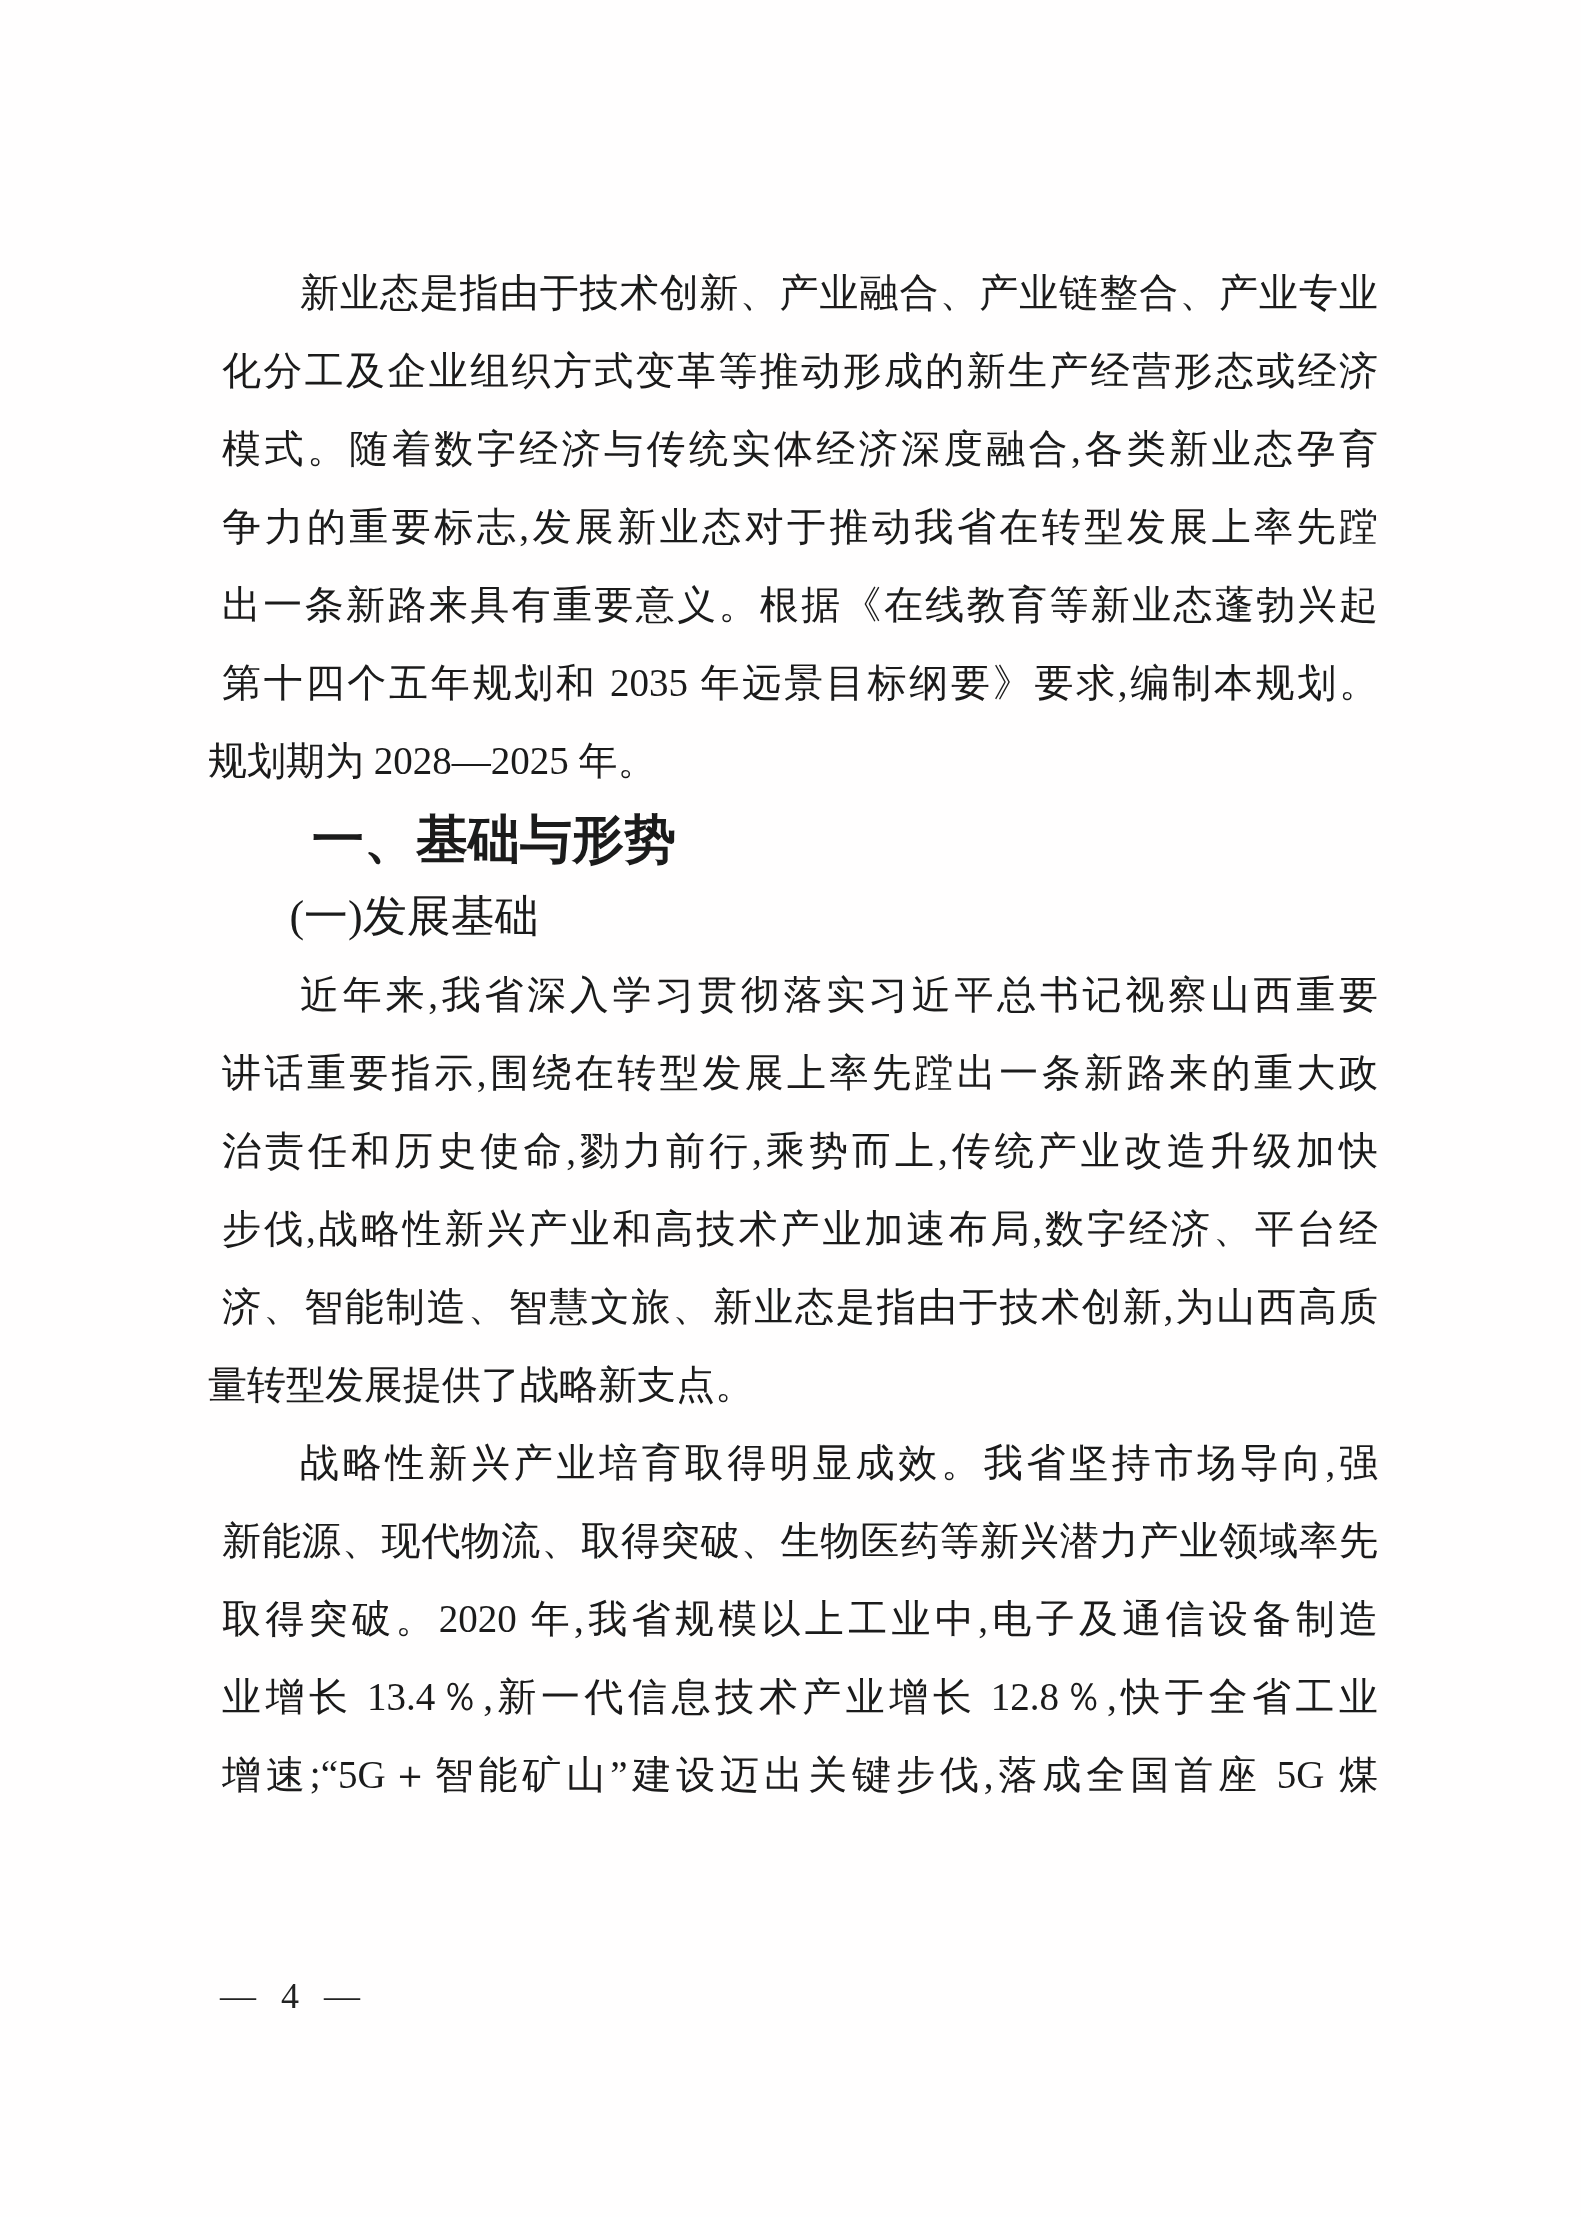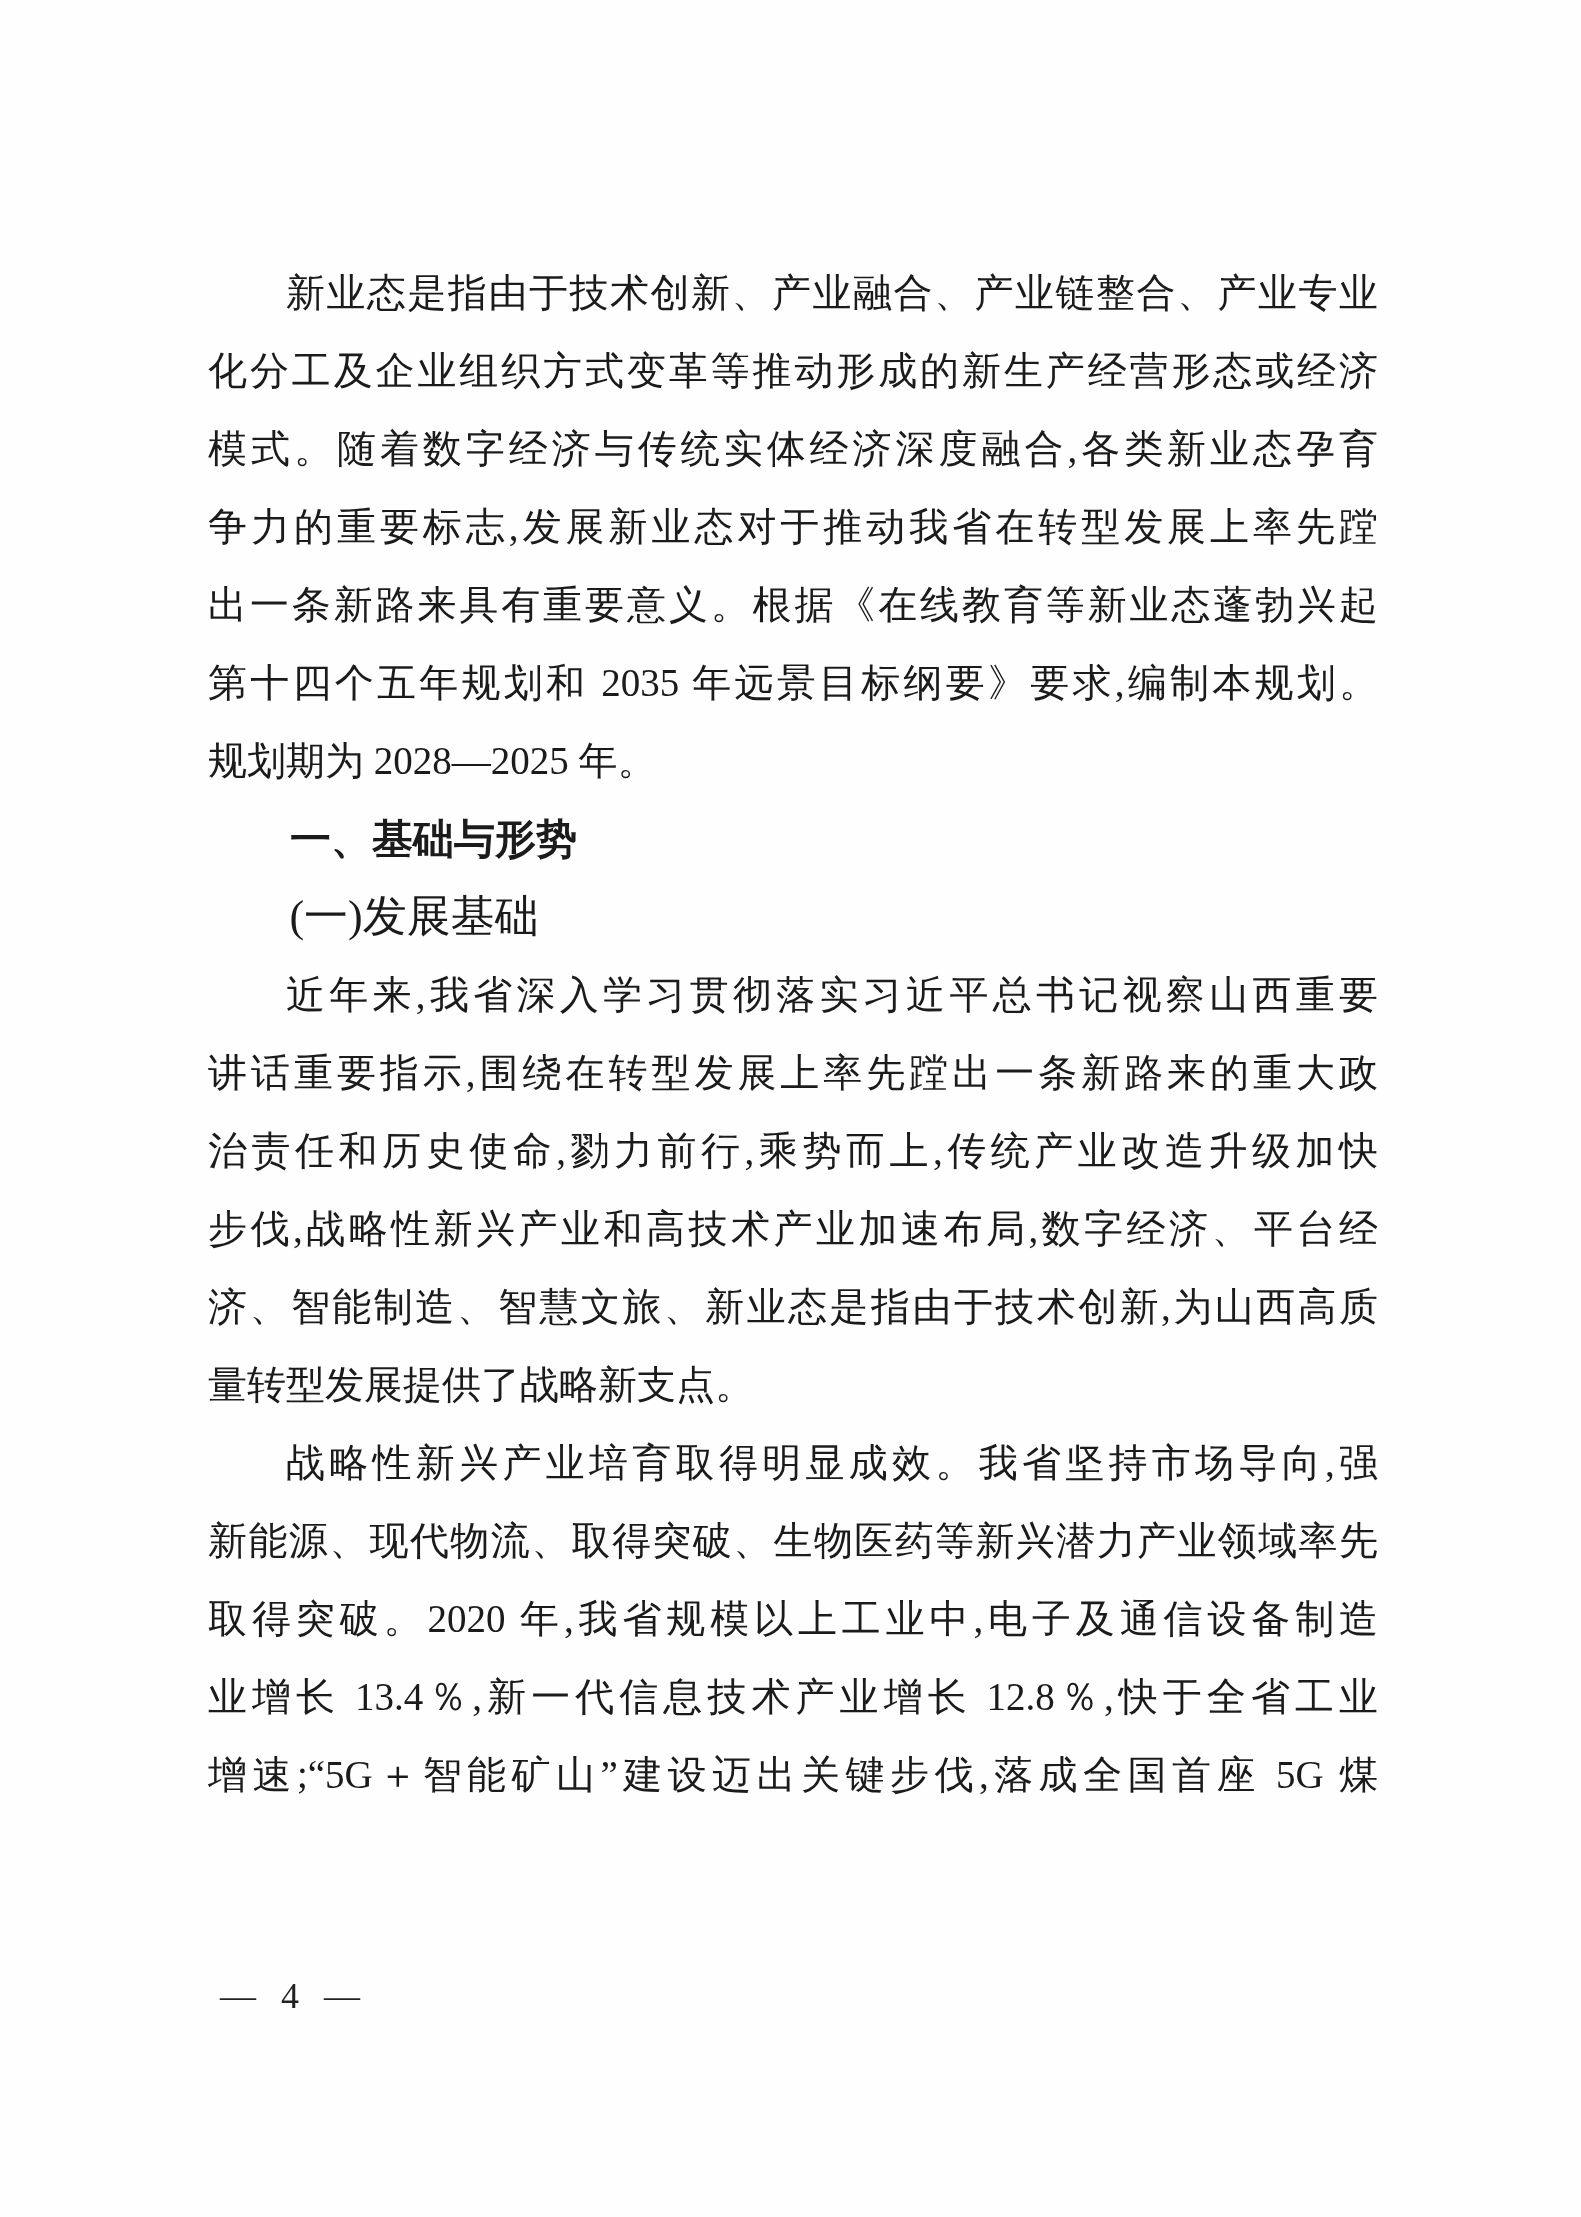--- a/index.html
+++ b/index.html
@@ -24,28 +24,29 @@
     font-size: 39px;
   }
   .ln {
     height: 78px;
     line-height: 78px;
     overflow: hidden;
   }
   .jl {
     text-align: justify;
     text-align-last: justify;
+    margin-left: 14px;
   }
   .indent {
     text-indent: 2em;
   }
   .h1 {
     font-family: "Liberation Sans", "DejaVu Sans", sans-serif;
     font-weight: bold;
-    font-size: 41px;
+    font-size: 52px;
     text-indent: 2em;
   }
   .h2 {
     font-size: 44px;
     text-indent: 1.85em;
   }
   .pageno {
     position: absolute;
     left: 220px;
     top: 1974px;

